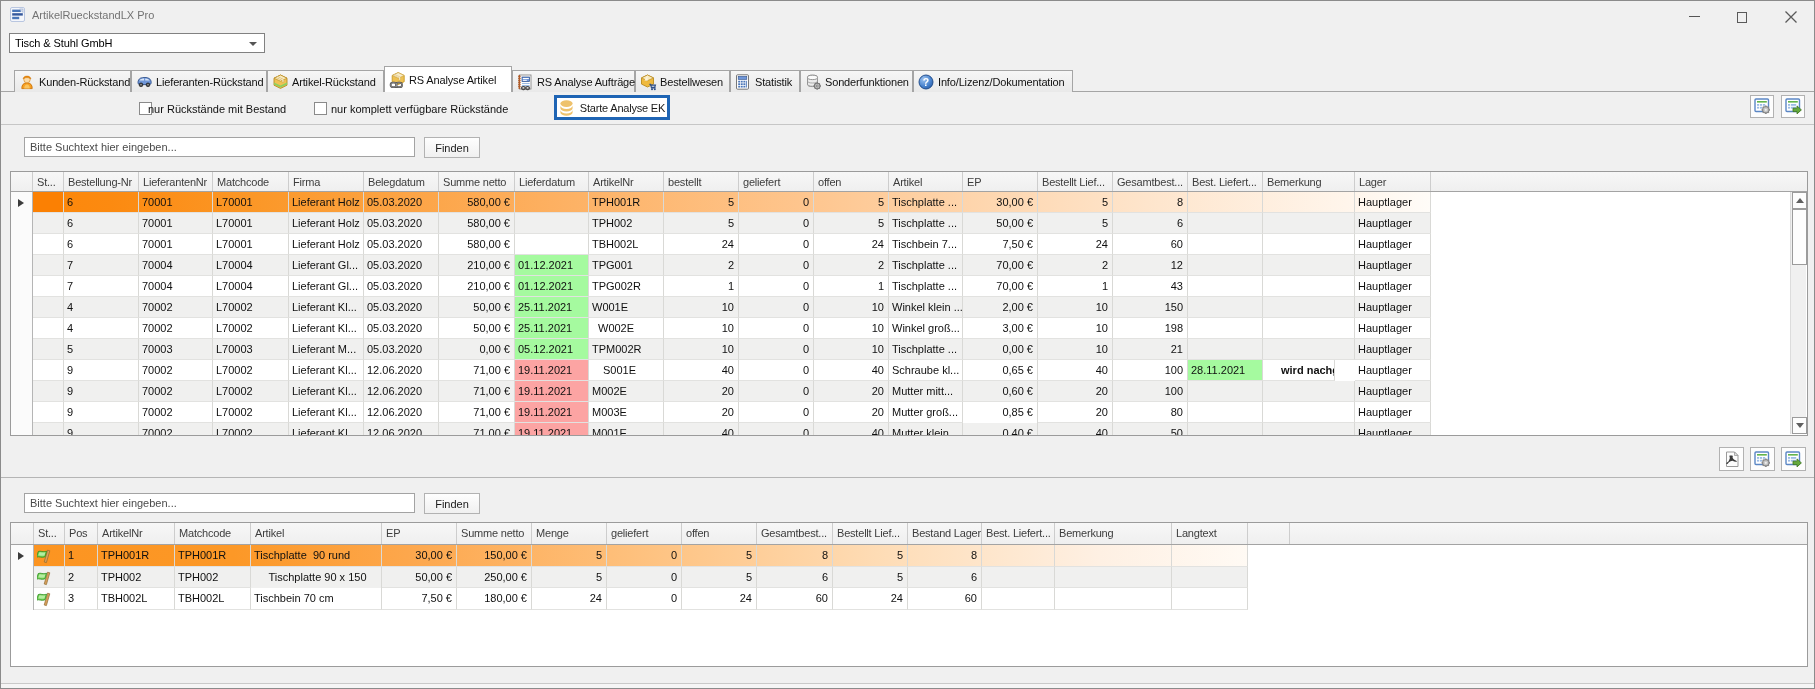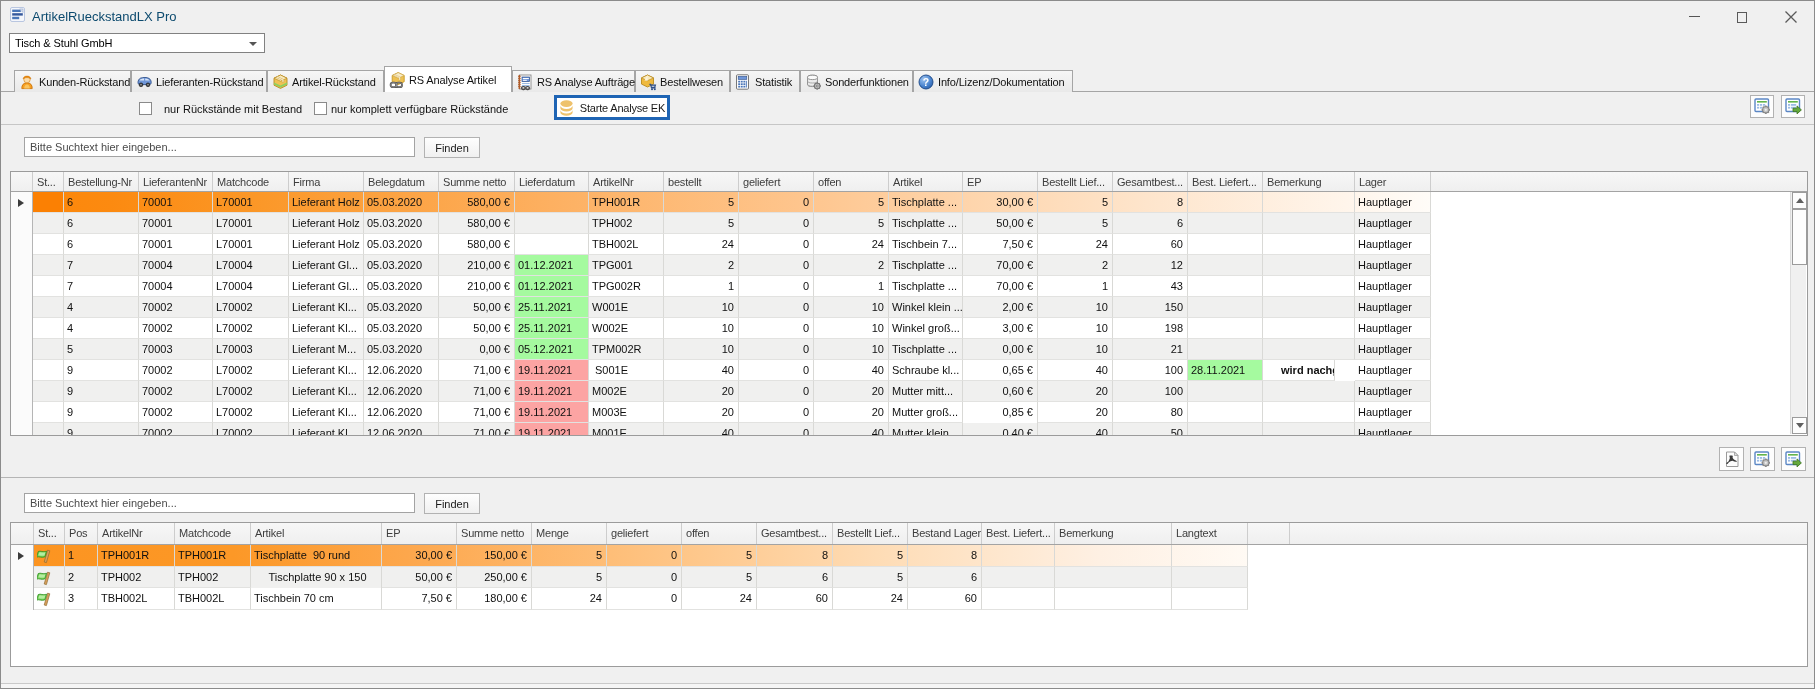--- a/index.html
+++ b/index.html
@@ -1,19 +1,19 @@
 <!DOCTYPE html>
 <html><head><meta charset="utf-8">
 <style>
 * { margin:0; padding:0; box-sizing:border-box; }
 html,body { width:1815px; height:689px; font-family:"Liberation Sans",sans-serif; }
 body { position:relative; background:#f0f0f0; overflow:hidden; font-size:12px; color:#1a1a1a; }
 #winborder { position:absolute; left:0; top:0; width:1815px; height:689px; border:1px solid #8b8b8b; z-index:99; pointer-events:none; }
 
-#title { position:absolute; left:32px; top:9px; font-size:13px; color:#0c4a6e; }
+#title { position:absolute; left:32px; top:9px; font-size:11px; color:#737373; }
 #appicon { position:absolute; left:10px; top:7px; }
 .wbtn { position:absolute; top:0; width:46px; height:30px; }
 
 #combo { position:absolute; left:9px; top:33px; width:256px; height:20px; background:#fff; border:1px solid #818181; }
 #combo span { position:absolute; left:5px; top:3px; font-size:11px; letter-spacing:-0.1px; color:#000; }
 #combo .dd { position:absolute; right:7px; top:8px; width:0; height:0; border-left:4px solid transparent; border-right:4px solid transparent; border-top:4px solid #555; }
 
 #tabbar { position:absolute; left:0; top:66px; width:1815px; height:26px; }
 #tabbar .line { position:absolute; left:0; top:25px; width:1815px; height:1px; background:#a5a5a5; }
 .tab { position:absolute; top:4px; height:22px; background:linear-gradient(#f6f6f6,#e9e9e9); border:1px solid #a5a5a5; border-bottom:none; display:flex; align-items:center; padding-left:4px; }
@@ -214,21 +214,21 @@
     </div>
 </div>
 <div class="btn" id="btnvk"><span class="ic"><svg width="15" height="16" viewBox="0 0 15 16">
         <g fill="#eec26d">
           <ellipse cx="7.5" cy="3.6" rx="6.1" ry="3.4"></ellipse>
           <path d="M1.4 5.6 a6.1 3.4 0 0 0 12.2 0 v2.6 a6.1 3.4 0 0 1 -12.2 0 z"></path>
           <path d="M1.4 10 a6.1 3.4 0 0 0 12.2 0 v2.4 a6.1 3.4 0 0 1 -12.2 0 z"></path>
         </g>
       </svg></span>Starte Analyse VK</div>
 <div class="cb" style="left:139px;top:102px;"></div>
-<div class="cblbl" style="left:164px;top:103px;">nur Rückstände mit Bestand</div>
+<div class="cblbl" style="left:148px;top:103px;">nur Rückstände mit Bestand</div>
 <div class="cb" style="left:314px;top:102px;"></div>
 <div class="cblbl" style="left:331px;top:103px;">nur komplett verfügbare Rückstände</div>
 <div class="btn" id="btnek"><span class="ic"><svg width="15" height="16" viewBox="0 0 15 16">
         <g fill="#eec26d">
           <ellipse cx="7.5" cy="3.6" rx="6.1" ry="3.4"></ellipse>
           <path d="M1.4 5.6 a6.1 3.4 0 0 0 12.2 0 v2.6 a6.1 3.4 0 0 1 -12.2 0 z"></path>
           <path d="M1.4 10 a6.1 3.4 0 0 0 12.2 0 v2.4 a6.1 3.4 0 0 1 -12.2 0 z"></path>
         </g>
       </svg></span>Starte Analyse EK</div>
 <div class="icbtn" style="left:1750px;top:95px;">
@@ -427,21 +427,21 @@
 <div class="grow" style="top:146px;height:21px;width:1420px;background:#fff;"></div>
 <div class="gc ind" style="left:0px;top:146px;width:22px;height:21px;"></div>
 <div class="gc" style="left:22px;top:146px;width:31px;height:21px;text-align:left;padding-left:3px;"></div>
 <div class="gc" style="left:53px;top:146px;width:75px;height:21px;text-align:left;padding-left:3px;">4</div>
 <div class="gc" style="left:128px;top:146px;width:74px;height:21px;text-align:left;padding-left:3px;">70002</div>
 <div class="gc" style="left:202px;top:146px;width:76px;height:21px;text-align:left;padding-left:3px;">L70002</div>
 <div class="gc" style="left:278px;top:146px;width:75px;height:21px;text-align:left;padding-left:3px;">Lieferant Kl...</div>
 <div class="gc" style="left:353px;top:146px;width:75px;height:21px;text-align:left;padding-left:3px;">05.03.2020</div>
 <div class="gc" style="left:428px;top:146px;width:76px;height:21px;text-align:right;padding-right:4px;">50,00 €</div>
 <div class="gc" style="left:504px;top:146px;width:74px;height:21px;text-align:left;padding-left:3px;background:#a5fa9f;">25.11.2021</div>
-<div class="gc" style="left:578px;top:146px;width:75px;height:21px;text-align:left;padding-left:3px;">W002E</div>
+<div class="gc" style="left:578px;top:146px;width:75px;height:21px;text-align:left;padding-left:9px;">W002E</div>
 <div class="gc" style="left:653px;top:146px;width:75px;height:21px;text-align:right;padding-right:4px;">10</div>
 <div class="gc" style="left:728px;top:146px;width:75px;height:21px;text-align:right;padding-right:4px;">0</div>
 <div class="gc" style="left:803px;top:146px;width:75px;height:21px;text-align:right;padding-right:4px;">10</div>
 <div class="gc" style="left:878px;top:146px;width:74px;height:21px;text-align:left;padding-left:3px;">Winkel groß...</div>
 <div class="gc" style="left:952px;top:146px;width:75px;height:21px;text-align:right;padding-right:4px;">3,00 €</div>
 <div class="gc" style="left:1027px;top:146px;width:75px;height:21px;text-align:right;padding-right:4px;">10</div>
 <div class="gc" style="left:1102px;top:146px;width:75px;height:21px;text-align:right;padding-right:4px;">198</div>
 <div class="gc" style="left:1177px;top:146px;width:75px;height:21px;text-align:left;padding-left:3px;"></div>
 <div class="gc" style="left:1252px;top:146px;width:92px;height:21px;text-align:left;padding-left:3px;"></div>
 <div class="gc" style="left:1344px;top:146px;width:76px;height:21px;text-align:left;padding-left:3px;">Hauptlager</div>
@@ -469,21 +469,21 @@
 <div class="grow" style="top:188px;height:21px;width:1420px;background:#fff;"></div>
 <div class="gc ind" style="left:0px;top:188px;width:22px;height:21px;"></div>
 <div class="gc" style="left:22px;top:188px;width:31px;height:21px;text-align:left;padding-left:3px;"></div>
 <div class="gc" style="left:53px;top:188px;width:75px;height:21px;text-align:left;padding-left:3px;">9</div>
 <div class="gc" style="left:128px;top:188px;width:74px;height:21px;text-align:left;padding-left:3px;">70002</div>
 <div class="gc" style="left:202px;top:188px;width:76px;height:21px;text-align:left;padding-left:3px;">L70002</div>
 <div class="gc" style="left:278px;top:188px;width:75px;height:21px;text-align:left;padding-left:3px;">Lieferant Kl...</div>
 <div class="gc" style="left:353px;top:188px;width:75px;height:21px;text-align:left;padding-left:3px;">12.06.2020</div>
 <div class="gc" style="left:428px;top:188px;width:76px;height:21px;text-align:right;padding-right:4px;">71,00 €</div>
 <div class="gc" style="left:504px;top:188px;width:74px;height:21px;text-align:left;padding-left:3px;background:#fca4a3;">19.11.2021</div>
-<div class="gc" style="left:578px;top:188px;width:75px;height:21px;text-align:left;padding-left:6px;">S001E</div>
+<div class="gc" style="left:578px;top:188px;width:75px;height:21px;text-align:left;padding-left:14px;">S001E</div>
 <div class="gc" style="left:653px;top:188px;width:75px;height:21px;text-align:right;padding-right:4px;">40</div>
 <div class="gc" style="left:728px;top:188px;width:75px;height:21px;text-align:right;padding-right:4px;">0</div>
 <div class="gc" style="left:803px;top:188px;width:75px;height:21px;text-align:right;padding-right:4px;">40</div>
 <div class="gc" style="left:878px;top:188px;width:74px;height:21px;text-align:left;padding-left:3px;">Schraube kl...</div>
 <div class="gc" style="left:952px;top:188px;width:75px;height:21px;text-align:right;padding-right:4px;">0,65 €</div>
 <div class="gc" style="left:1027px;top:188px;width:75px;height:21px;text-align:right;padding-right:4px;">40</div>
 <div class="gc" style="left:1102px;top:188px;width:75px;height:21px;text-align:right;padding-right:4px;">100</div>
 <div class="gc" style="left:1177px;top:188px;width:75px;height:21px;text-align:left;padding-left:3px;background:#a5fa9f;">28.11.2021</div>
 <div class="gc" style="left:1252px;top:188px;width:72px;height:21px;text-align:left;padding-left:18px;font-weight:bold;">wird nachgelief...</div>
 <div class="gc" style="left:1344px;top:188px;width:76px;height:21px;text-align:left;padding-left:3px;">Hauptlager</div>

